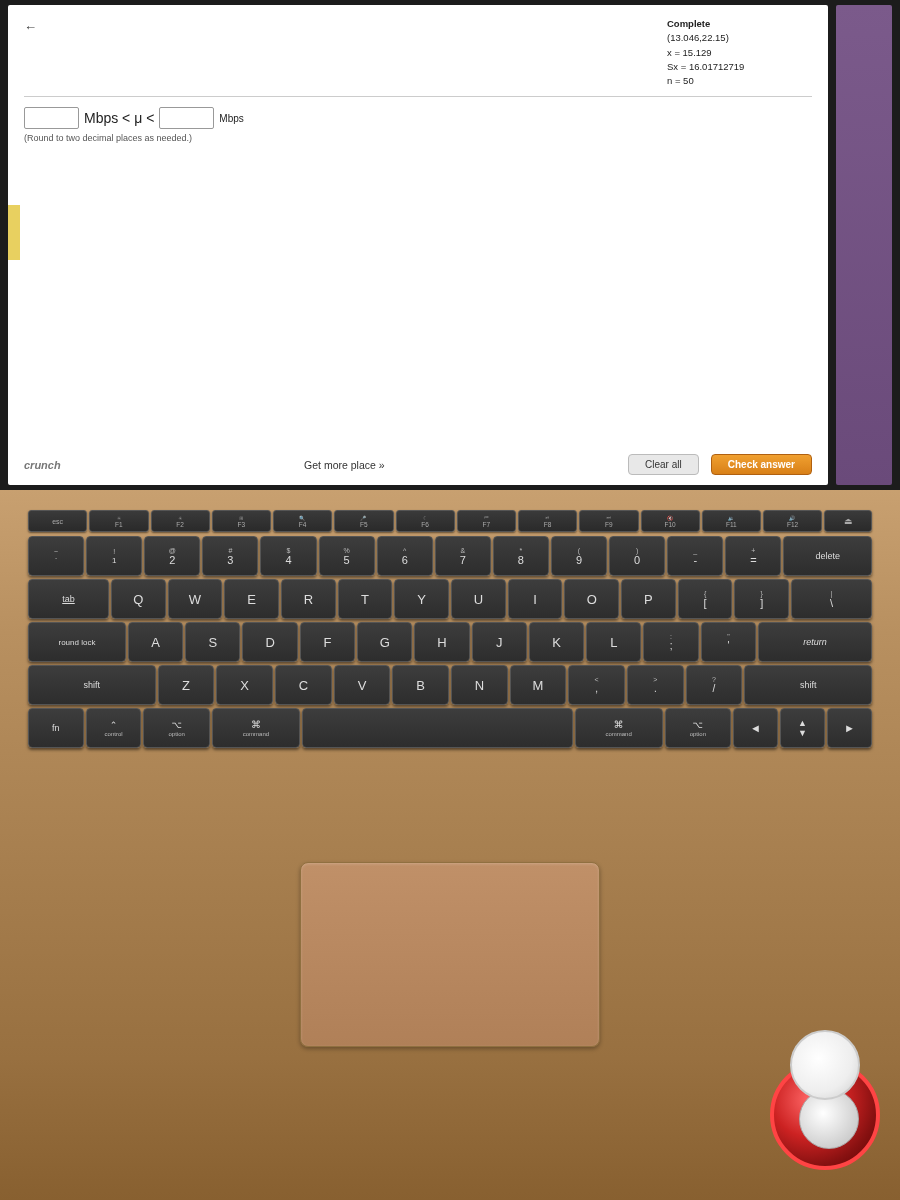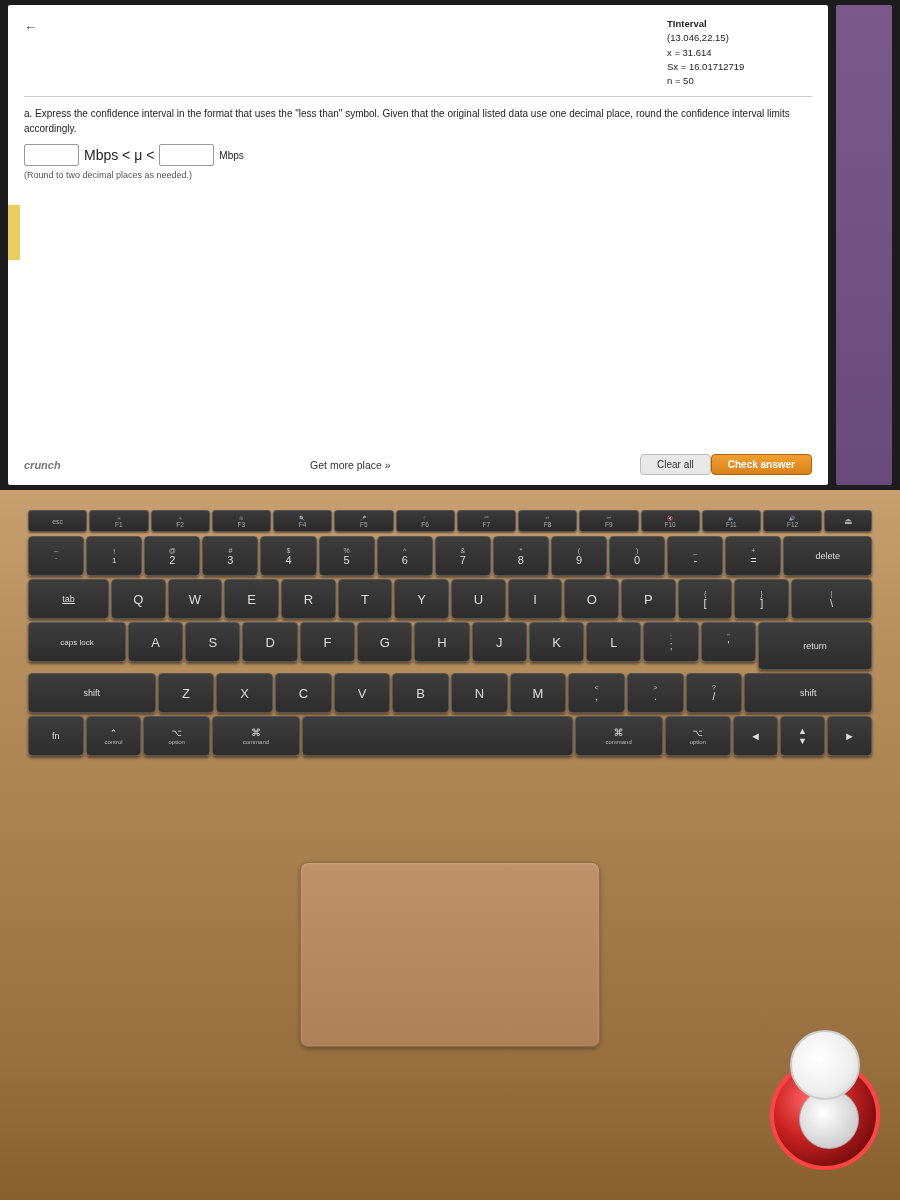--- a/index.html
+++ b/index.html
@@ -29,32 +29,31 @@
     border-radius: 2px;
     overflow: hidden;
     padding: 12px 16px;
   ">
 
     <div style="display:flex; justify-content:space-between; align-items:flex-start; margin-bottom:8px;">
       <div style="display:flex; align-items:flex-start; flex:1;">
         <span style="font-size:13px; margin-right:6px; margin-top:1px; color:#333;">←</span>
       </div>
       <div style="min-width:145px; text-align:left; margin-left:10px; font-size:9.5px; color:#222; line-height:1.5;">
-        <div style="font-weight:bold;">TInterval</div>
+        <div style="font-weight:bold;">Complete</div>
         <div>(13.046,22.15)</div>
-        <div>x = 31.614</div>
+        <div>x = 15.129</div>
         <div>Sx = 16.01712719</div>
         <div>n = 50</div>
       </div>
     </div>
 
     <hr style="border:none; border-top:1px solid #ccc; margin: 4px 0 10px 0;">
 
     <div>
-      <p style="font-size:10px; color:#222; line-height:1.45; margin-bottom:8px;">a. Express the confidence interval in the format that uses the "less than" symbol. Given that the original listed data use one decimal place, round the confidence interval limits accordingly.</p>
 
       <div style="display:flex; align-items:center; gap:5px; margin-top:4px;">
         <input type="text" style="width: 55px; height: 22px; border: 1px solid rgb(153, 153, 153); border-radius: 2px; padding: 2px 4px; font-size: 10px;">
         <span style="font-size:14px; color:#222;">Mbps &lt; μ &lt;</span>
         <input type="text" style="width: 55px; height: 22px; border: 1px solid rgb(153, 153, 153); border-radius: 2px; padding: 2px 4px; font-size: 10px;">
         <span style="font-size:10px; color:#222;">Mbps</span>
       </div>
       <p style="font-size:9px; color:#555; margin-top:4px;">(Round to two decimal places as needed.)</p>
     </div>
 
@@ -63,21 +62,21 @@
       width:12px; height:55px;
       background:#E8D060;
     "></div>
 
     <div style="
       position:absolute; bottom:10px; left:16px; right:16px;
       display:flex; justify-content:space-between; align-items:center;
     ">
       <span style="font-size:11px; color:#777; font-style:italic; font-weight:600;">crunch</span>
       <span style="font-size:10.5px; color:#333;">Get more place »</span>
-      <div style="display:flex; gap:0;">
+      <div style="display:flex; gap:12px;">
         <button style="
           background:#e8e8e8; border:1px solid #bbb; border-radius:4px;
           padding:4px 16px; font-size:10px; cursor:pointer; color:#333;
         ">Clear all</button>
         <button style="
           background: linear-gradient(180deg, #f0a030 0%, #d88018 100%);
           border:1px solid #b06010; border-radius:4px;
           padding:4px 16px; font-size:10px; cursor:pointer; color:white; font-weight:bold;
         ">Check answer</button>
       </div>
@@ -238,39 +237,39 @@
         <span style="font-size:7px;color:#bbb;">}</span>
         <span>]</span>
       </div>
     <div style="flex:1.5; height:40px; background:linear-gradient(180deg,#3d3d3d,#2d2d2d); border-radius:4px; border:1px solid #555; box-shadow:0 2px 3px rgba(0,0,0,0.5); display:flex; flex-direction:column; align-items:center; justify-content:center; color:#ddd; font-size:11px;">
         <span style="font-size:7px;color:#bbb;">|</span>
         <span>\</span>
       </div>
   </div>
 
   <div style="display:flex; gap:2px; margin-bottom:3px;">
-    <div style="flex:1.8; height:40px; background:linear-gradient(180deg,#3d3d3d,#2d2d2d); border-radius:4px; border:1px solid #555; box-shadow:0 2px 3px rgba(0,0,0,0.5); display:flex; align-items:center; justify-content:center; color:#ddd; font-size:8px;">caps lock</div>
+    <div style="flex:1.8; height:40px; background:linear-gradient(180deg,#3d3d3d,#2d2d2d); border-radius:4px; border:1px solid #555; box-shadow:0 2px 3px rgba(0,0,0,0.5); display:flex; align-items:center; justify-content:center; color:#ddd; font-size:8px;">round lock</div>
     <div style="flex:1; height:40px; background:linear-gradient(180deg,#3d3d3d,#2d2d2d); border-radius:4px; border:1px solid #555; box-shadow:0 2px 3px rgba(0,0,0,0.5); display:flex; align-items:center; justify-content:center; color:#ddd; font-size:13px;">A</div>
     <div style="flex:1; height:40px; background:linear-gradient(180deg,#3d3d3d,#2d2d2d); border-radius:4px; border:1px solid #555; box-shadow:0 2px 3px rgba(0,0,0,0.5); display:flex; align-items:center; justify-content:center; color:#ddd; font-size:13px;">S</div>
     <div style="flex:1; height:40px; background:linear-gradient(180deg,#3d3d3d,#2d2d2d); border-radius:4px; border:1px solid #555; box-shadow:0 2px 3px rgba(0,0,0,0.5); display:flex; align-items:center; justify-content:center; color:#ddd; font-size:13px;">D</div>
     <div style="flex:1; height:40px; background:linear-gradient(180deg,#3d3d3d,#2d2d2d); border-radius:4px; border:1px solid #555; box-shadow:0 2px 3px rgba(0,0,0,0.5); display:flex; align-items:center; justify-content:center; color:#ddd; font-size:13px;">F</div>
     <div style="flex:1; height:40px; background:linear-gradient(180deg,#3d3d3d,#2d2d2d); border-radius:4px; border:1px solid #555; box-shadow:0 2px 3px rgba(0,0,0,0.5); display:flex; align-items:center; justify-content:center; color:#ddd; font-size:13px;">G</div>
     <div style="flex:1; height:40px; background:linear-gradient(180deg,#3d3d3d,#2d2d2d); border-radius:4px; border:1px solid #555; box-shadow:0 2px 3px rgba(0,0,0,0.5); display:flex; align-items:center; justify-content:center; color:#ddd; font-size:13px;">H</div>
     <div style="flex:1; height:40px; background:linear-gradient(180deg,#3d3d3d,#2d2d2d); border-radius:4px; border:1px solid #555; box-shadow:0 2px 3px rgba(0,0,0,0.5); display:flex; align-items:center; justify-content:center; color:#ddd; font-size:13px;">J</div>
     <div style="flex:1; height:40px; background:linear-gradient(180deg,#3d3d3d,#2d2d2d); border-radius:4px; border:1px solid #555; box-shadow:0 2px 3px rgba(0,0,0,0.5); display:flex; align-items:center; justify-content:center; color:#ddd; font-size:13px;">K</div>
     <div style="flex:1; height:40px; background:linear-gradient(180deg,#3d3d3d,#2d2d2d); border-radius:4px; border:1px solid #555; box-shadow:0 2px 3px rgba(0,0,0,0.5); display:flex; align-items:center; justify-content:center; color:#ddd; font-size:13px;">L</div>
     <div style="flex:1; height:40px; background:linear-gradient(180deg,#3d3d3d,#2d2d2d); border-radius:4px; border:1px solid #555; box-shadow:0 2px 3px rgba(0,0,0,0.5); display:flex; flex-direction:column; align-items:center; justify-content:center; color:#ddd; font-size:10px;">
         <span style="font-size:7px;color:#bbb;">:</span>
         <span>;</span>
       </div>
     <div style="flex:1; height:40px; background:linear-gradient(180deg,#3d3d3d,#2d2d2d); border-radius:4px; border:1px solid #555; box-shadow:0 2px 3px rgba(0,0,0,0.5); display:flex; flex-direction:column; align-items:center; justify-content:center; color:#ddd; font-size:10px;">
         <span style="font-size:7px;color:#bbb;">"</span>
         <span>'</span>
       </div>
-    <div style="flex:2.1; height:48px; background:linear-gradient(180deg,#3d3d3d,#2d2d2d); border-radius:4px; border:1px solid #555; box-shadow:0 2px 3px rgba(0,0,0,0.5); display:flex; align-items:center; justify-content:center; color:#ddd; font-size:9px;">return</div>
+    <div style="flex:2.1; height:40px; background:linear-gradient(180deg,#3d3d3d,#2d2d2d); border-radius:4px; border:1px solid #555; box-shadow:0 2px 3px rgba(0,0,0,0.5); display:flex; align-items:center; justify-content:center; color:#ddd; font-size:9px;font-style:italic;">return</div>
   </div>
 
   <div style="display:flex; gap:2px; margin-bottom:3px;">
     <div style="flex:2.3; height:40px; background:linear-gradient(180deg,#3d3d3d,#2d2d2d); border-radius:4px; border:1px solid #555; box-shadow:0 2px 3px rgba(0,0,0,0.5); display:flex; align-items:center; justify-content:center; color:#ddd; font-size:9px;">shift</div>
     <div style="flex:1; height:40px; background:linear-gradient(180deg,#3d3d3d,#2d2d2d); border-radius:4px; border:1px solid #555; box-shadow:0 2px 3px rgba(0,0,0,0.5); display:flex; align-items:center; justify-content:center; color:#ddd; font-size:13px;">Z</div>
     <div style="flex:1; height:40px; background:linear-gradient(180deg,#3d3d3d,#2d2d2d); border-radius:4px; border:1px solid #555; box-shadow:0 2px 3px rgba(0,0,0,0.5); display:flex; align-items:center; justify-content:center; color:#ddd; font-size:13px;">X</div>
     <div style="flex:1; height:40px; background:linear-gradient(180deg,#3d3d3d,#2d2d2d); border-radius:4px; border:1px solid #555; box-shadow:0 2px 3px rgba(0,0,0,0.5); display:flex; align-items:center; justify-content:center; color:#ddd; font-size:13px;">C</div>
     <div style="flex:1; height:40px; background:linear-gradient(180deg,#3d3d3d,#2d2d2d); border-radius:4px; border:1px solid #555; box-shadow:0 2px 3px rgba(0,0,0,0.5); display:flex; align-items:center; justify-content:center; color:#ddd; font-size:13px;">V</div>
     <div style="flex:1; height:40px; background:linear-gradient(180deg,#3d3d3d,#2d2d2d); border-radius:4px; border:1px solid #555; box-shadow:0 2px 3px rgba(0,0,0,0.5); display:flex; align-items:center; justify-content:center; color:#ddd; font-size:13px;">B</div>
     <div style="flex:1; height:40px; background:linear-gradient(180deg,#3d3d3d,#2d2d2d); border-radius:4px; border:1px solid #555; box-shadow:0 2px 3px rgba(0,0,0,0.5); display:flex; align-items:center; justify-content:center; color:#ddd; font-size:13px;">N</div>

